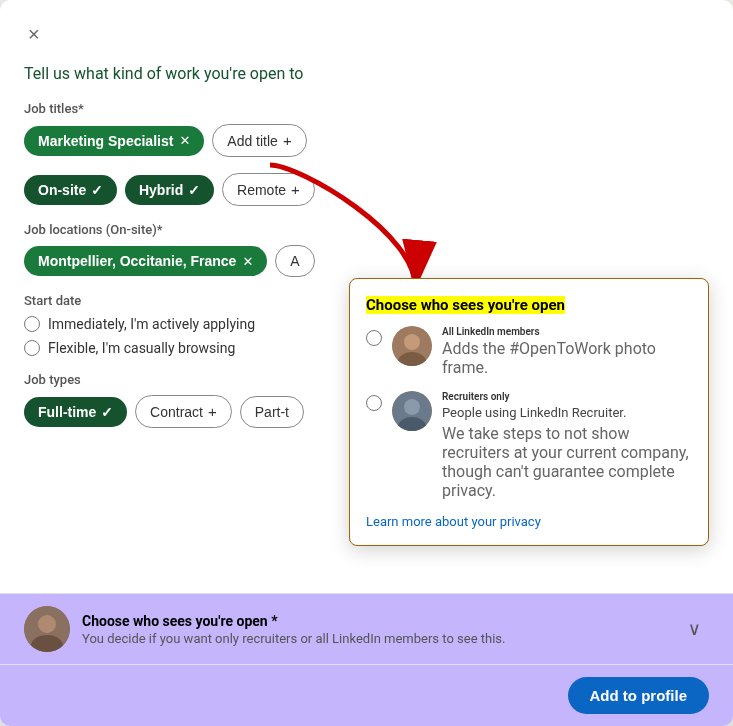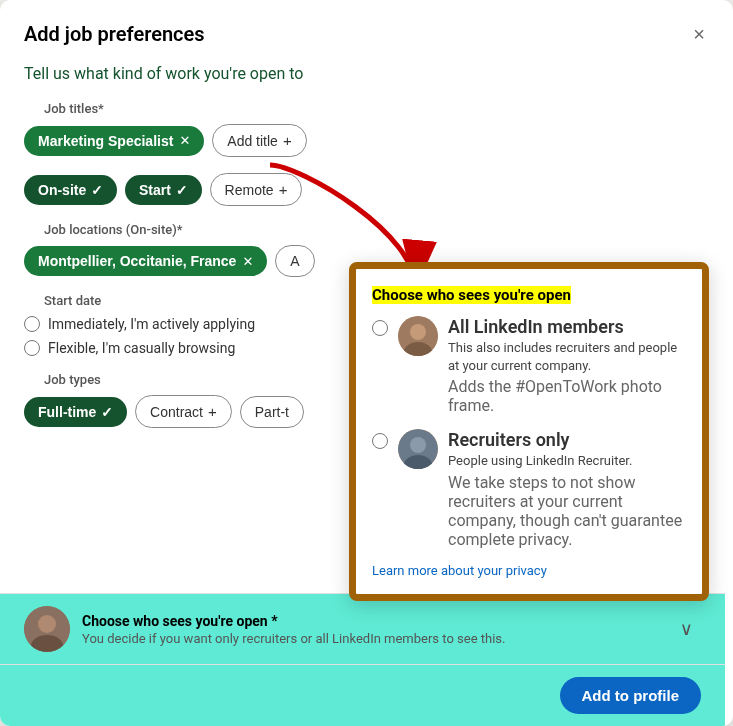--- a/index.html
+++ b/index.html
@@ -45,21 +45,20 @@
       font-size: 16px;
       color: #14532d;
       margin-bottom: 18px;
       font-weight: 400;
     }
     .section-label {
       font-size: 13px;
       color: #555;
       margin-bottom: 8px;
       font-weight: 500;
-      margin-left: 20px;
     }
     .tags-row {
       display: flex;
       flex-wrap: wrap;
       gap: 8px;
       margin-bottom: 16px;
       align-items: center;
     }
     .tag-filled {
       background: #1a7a3c;
@@ -116,24 +115,24 @@
     }
     .radio-option input[type="radio"] {
       width: 16px;
       height: 16px;
       cursor: pointer;
     }
     
     .tooltip-popup {
       position: absolute;
       right: 24px;
-      top: 262px;
+      top: 278px;
       width: 360px;
       background: #fff;
-      border: 7px solid #a16207;
+      border: 1px solid #a16207;
       border-radius: 8px;
       box-shadow: 0 4px 20px rgba(0,0,0,0.18);
       padding: 16px;
       z-index: 100;
     }
     .tooltip-title {
       font-size: 15px;
       font-weight: 700;
       color: #000;
       background: #ffff00;
@@ -166,21 +165,21 @@
       display: flex;
       align-items: center;
       justify-content: center;
     }
     .avatar-circle svg {
       width: 40px;
       height: 40px;
     }
     .option-text-block { flex: 1; }
     .option-main-label {
-      font-size: 18px;
+      font-size: 10px;
       font-weight: 600;
       color: #333;
       margin-bottom: 2px;
     }
     .option-desc {
       font-size: 13px;
       color: #444;
       line-height: 1.4;
     }
     .option-sub {
@@ -206,23 +205,23 @@
     }
     .arrow-svg {
       width: 200px;
       height: 160px;
     }
     
     .bottom-section {
       position: absolute;
       bottom: 0;
       left: 0;
-      right: 8px;
+      right: 0;
       border-top: 1px solid #e0e0e0;
-      background: #5eead4;
+      background: #c4b5fd;
     }
     .who-sees-row {
       display: flex;
       align-items: center;
       gap: 12px;
       padding: 12px 24px;
       border-bottom: 1px solid #e0e0e0;
     }
     .who-sees-avatar {
       width: 46px;
@@ -273,21 +272,20 @@
       align-items: center;
       overflow: hidden;
     }
   </style>
 </head>
 <body>
 
 <div class="modal-container">
 
   <div class="modal-header">
-    <span class="modal-title">Add job preferences</span>
     <button class="close-btn">×</button>
   </div>
 
   <div class="subtitle">Tell us what kind of work you're open to</div>
 
   <div class="section-block">
     <div class="section-label">Job titles*</div>
     <div class="tags-row">
       <button class="tag-filled">
         <span>Marketing Specialist</span>
@@ -300,21 +298,21 @@
     </div>
   </div>
 
   <div class="section-block">
     <div class="tags-row">
       <button class="tag-check">
         <span>On-site</span>
         <span>✓</span>
       </button>
       <button class="tag-check">
-        <span>Start</span>
+        <span>Hybrid</span>
         <span>✓</span>
       </button>
       <button class="tag-outline">
         <span>Remote</span>
         <span class="plus">+</span>
       </button>
     </div>
   </div>
 
   <div class="section-block">
@@ -383,21 +381,20 @@
         <input type="radio" name="visibility" style="">
         <div class="avatar-circle">
           <svg viewBox="0 0 40 40" xmlns="http://www.w3.org/2000/svg">
             <circle cx="20" cy="20" r="20" fill="#9e7a60"></circle>
             <ellipse cx="20" cy="16" rx="8" ry="8" fill="#c49a78"></ellipse>
             <ellipse cx="20" cy="36" rx="14" ry="10" fill="#7a5c44"></ellipse>
           </svg>
         </div>
         <div class="option-text-block">
           <div class="option-main-label">All LinkedIn members</div>
-          <div class="option-desc">This also includes recruiters and people at your current company.</div>
           <div class="option-sub">Adds the #OpenToWork photo frame.</div>
         </div>
       </div>
 
       <div class="tooltip-option">
         <input type="radio" name="visibility" style="">
         <div class="avatar-circle">
           <svg viewBox="0 0 40 40" xmlns="http://www.w3.org/2000/svg">
             <circle cx="20" cy="20" r="20" fill="#6a7a8a"></circle>
             <ellipse cx="20" cy="16" rx="8" ry="8" fill="#8a9aaa"></ellipse>

